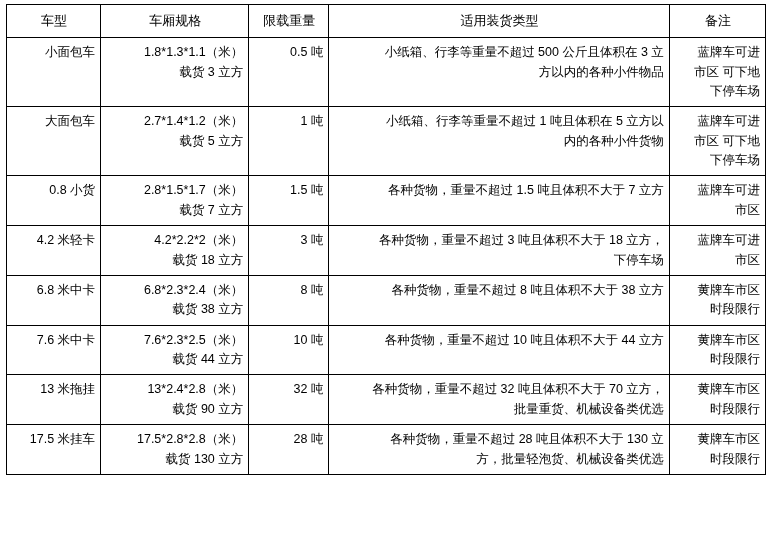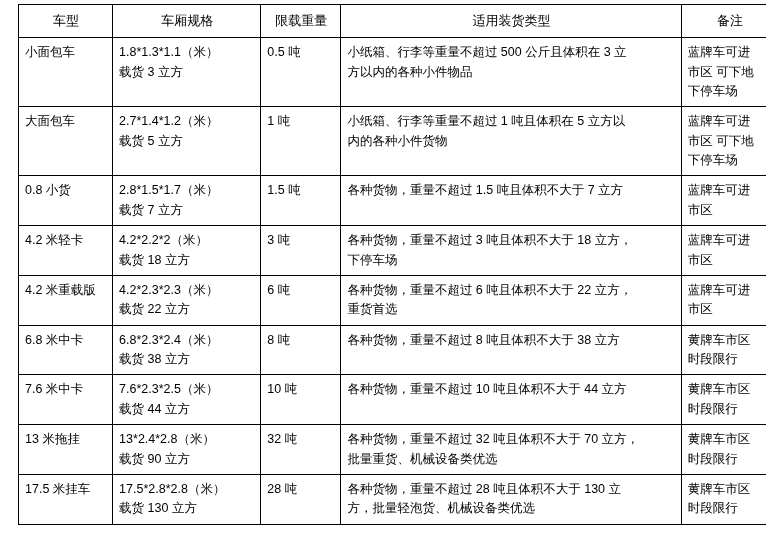--- a/index.html
+++ b/index.html
@@ -11,37 +11,37 @@
     width: 766px;
     height: 551px;
     font-family: "Liberation Sans", "DejaVu Sans", sans-serif;
     color: #000000;
     overflow: hidden;
   }
   .sheet {
     width: 766px;
     height: 551px;
     box-sizing: border-box;
-    padding: 4px 3px 0 18px;
+    padding: 4px 3px 0 6px;
   }
   table.vehicle-table {
     border-collapse: collapse;
     width: 760px;
     table-layout: fixed;
     border: 1px solid #000000;
   }
   table.vehicle-table th,
   table.vehicle-table td {
     border: 1px solid #000000;
     vertical-align: top;
     padding: 5px 5px 5px 6px;
     font-size: 12.5px;
     line-height: 1.55;
     font-weight: normal;
-    text-align: left;
+    text-align: right;
     word-break: break-all;
   }
   table.vehicle-table thead th {
     text-align: center;
     font-size: 13px;
     padding-top: 6px;
     padding-bottom: 6px;
     vertical-align: middle;
   }
   .col-type   { width: 94px; }
@@ -132,36 +132,20 @@
           <td>
             <span class="cell-line">各种货物，重量不超过 3 吨且体积不大于 18 立方，</span>
             <span class="cell-line">下停车场</span>
           </td>
           <td>
             <span class="cell-line">蓝牌车可进</span>
             <span class="cell-line">市区</span>
           </td>
         </tr>
         <tr>
-          <td>4.2 米重载版</td>
-          <td>
-            <span class="cell-line">4.2*2.3*2.3（米）</span>
-            <span class="cell-line">载货 22 立方</span>
-          </td>
-          <td>6 吨</td>
-          <td>
-            <span class="cell-line">各种货物，重量不超过 6 吨且体积不大于 22 立方，</span>
-            <span class="cell-line">重货首选</span>
-          </td>
-          <td>
-            <span class="cell-line">蓝牌车可进</span>
-            <span class="cell-line">市区</span>
-          </td>
-        </tr>
-        <tr>
           <td>6.8 米中卡</td>
           <td>
             <span class="cell-line">6.8*2.3*2.4（米）</span>
             <span class="cell-line">载货 38 立方</span>
           </td>
           <td>8 吨</td>
           <td>
             <span class="cell-line">各种货物，重量不超过 8 吨且体积不大于 38 立方</span>
           </td>
           <td>

